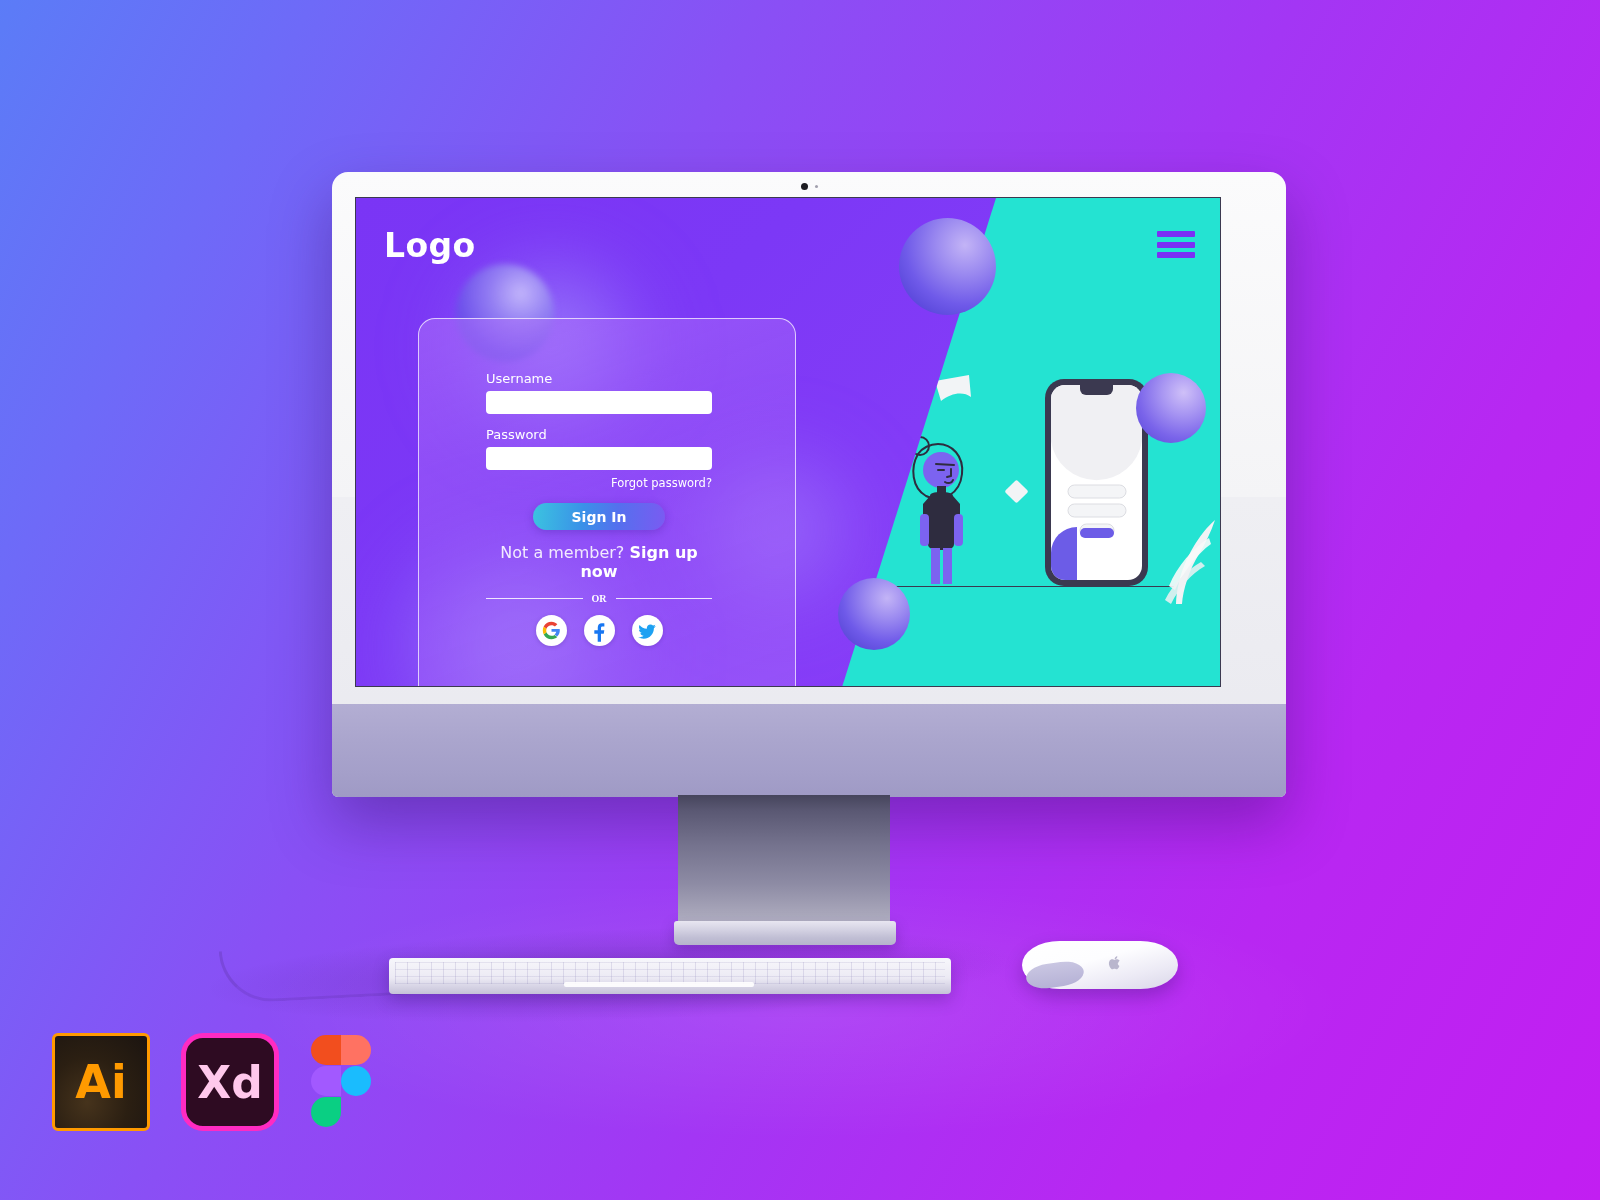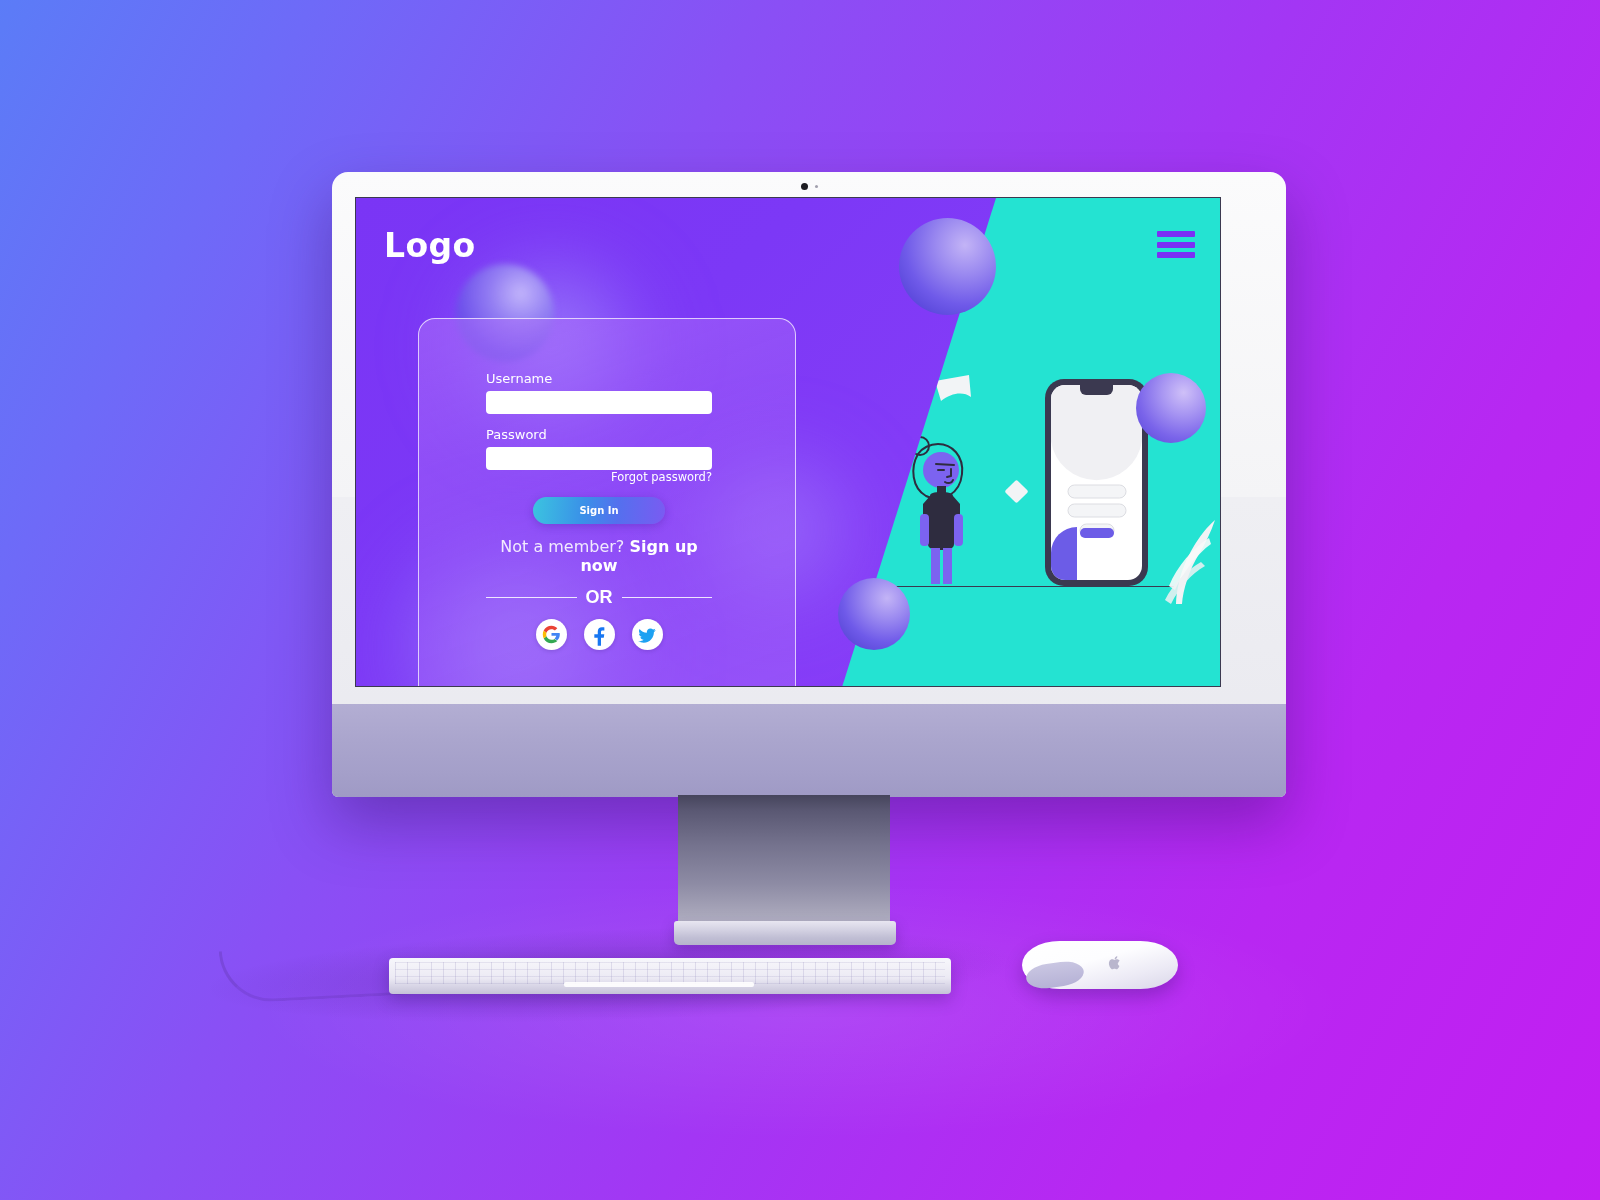--- a/index.html
+++ b/index.html
@@ -210,37 +210,37 @@
     box-sizing: border-box;
     padding: 0 7px;
     font-size: 12px;
     color: #333;
     outline: none;
     font-family: "Liberation Sans", sans-serif;
   }
   .gap { height: 13px; }
 
   .forgot {
-    margin-top: 0;
+    margin-top: 6px;
     text-align: right;
     font-size: 11.5px;
     color: #ffffff;
     font-family: "DejaVu Sans", sans-serif;
   }
 
   .signin-btn {
     display: block;
     margin: 13px auto 0;
     width: 132px;
     height: 27px;
     border: none;
     border-radius: 14px;
     background: linear-gradient(95deg, #3bc4e0 0%, #3a91e8 38%, #5470ee 64%, #7a5bf2 100%);
     color: #ffffff;
-    font-size: 10px;
+    font-size: 14px;
     font-weight: 700;
     cursor: pointer;
     font-family: "DejaVu Sans", sans-serif;
     box-shadow: 0 2px 8px rgba(40,20,120,0.25);
   }
 
   .member-row {
     margin-top: 13px;
     text-align: center;
     font-size: 16px;
@@ -257,24 +257,24 @@
     display: flex;
     align-items: center;
     gap: 9px;
   }
   .or-line {
     flex: 1;
     height: 1px;
     background: rgba(255,255,255,0.85);
   }
   .or-text {
-    font-size: 18px;
+    font-size: 10px;
     font-weight: 700;
     color: #ffffff;
-    font-family: Liberation Sans, sans-serif;
+    font-family: Liberation Serif, serif;
   }
 
   .social-row {
     margin-top: 11px;
     display: flex;
     justify-content: center;
     gap: 17px;
   }
   .social-btn {
     width: 31px;
@@ -599,14 +599,27 @@
     <div class="kb-space"></div>
   </div>
 
   <div class="mouse">
     <div class="mouse-lip"></div>
     <svg class="mouse-apple" viewBox="0 0 14 16">
       <path fill="currentColor" d="M11.2 8.4c0-2 1.6-2.9 1.7-3-1-1.4-2.4-1.6-2.9-1.6-1.2-.1-2.4.7-3 .7-.6 0-1.6-.7-2.6-.7C3.1 3.8 1.9 4.5 1.2 5.7c-1.3 2.3-.3 5.7 1 7.6.6.9 1.4 1.9 2.4 1.9.9 0 1.3-.6 2.4-.6s1.4.6 2.4.6c1 0 1.6-.9 2.2-1.8.7-1 1-2 1-2.1 0 0-1.9-.8-1.9-2.9zM9.4 2.6c.5-.6.9-1.5.8-2.4-.8 0-1.8.5-2.3 1.2-.5.6-.9 1.5-.8 2.4.9.1 1.8-.5 2.3-1.2z"></path>
     </svg>
   </div>
 
+  <div class="footer-logos">
+    <div class="ai-logo">Ai</div>
+    <div class="xd-logo">Xd</div>
+    <div class="figma-logo">
+      <svg viewBox="0 0 62 98" width="62" height="98">
+        <path d="M16 2 h15 v30 h-15 a15 15 0 0 1 0 -30 z" fill="#f24e1e"></path>
+        <path d="M31 2 h15 a15 15 0 0 1 0 30 h-15 z" fill="#ff7262"></path>
+        <path d="M16 33 h15 v30 h-15 a15 15 0 0 1 0 -30 z" fill="#a259ff"></path>
+        <circle cx="46" cy="48" r="15" fill="#1abcfe"></circle>
+        <path d="M16 64 h15 v15 a15 15 0 1 1 -15 -15 z" fill="#0acf83"></path>
+      </svg>
+    </div>
+  </div>
 
 </div>
 
 </body></html>

